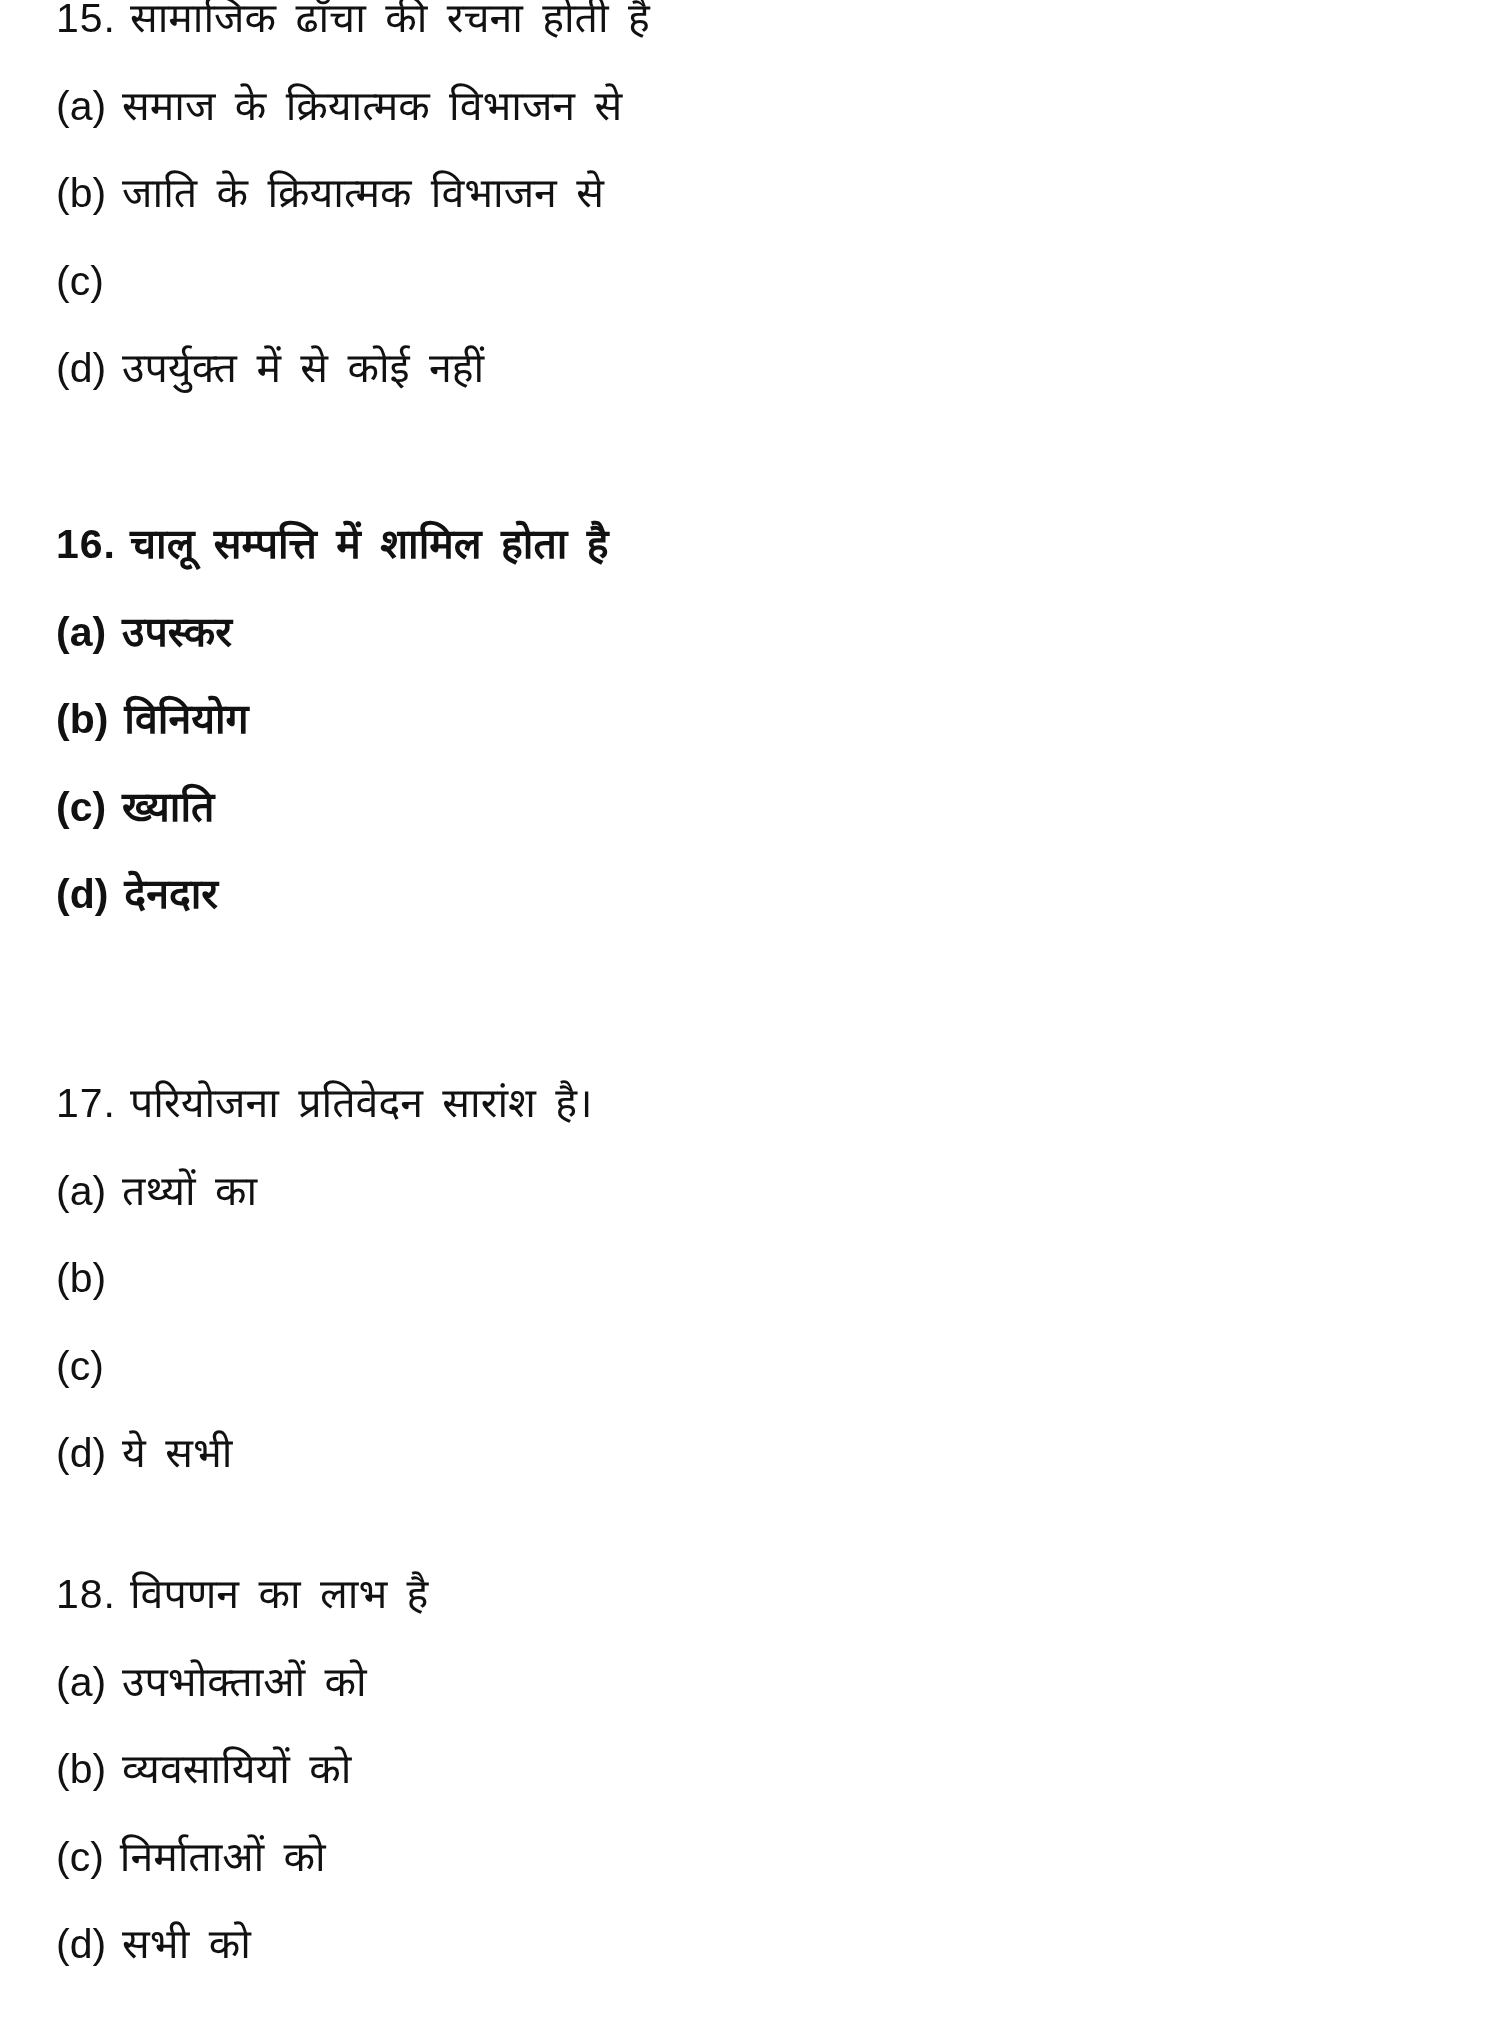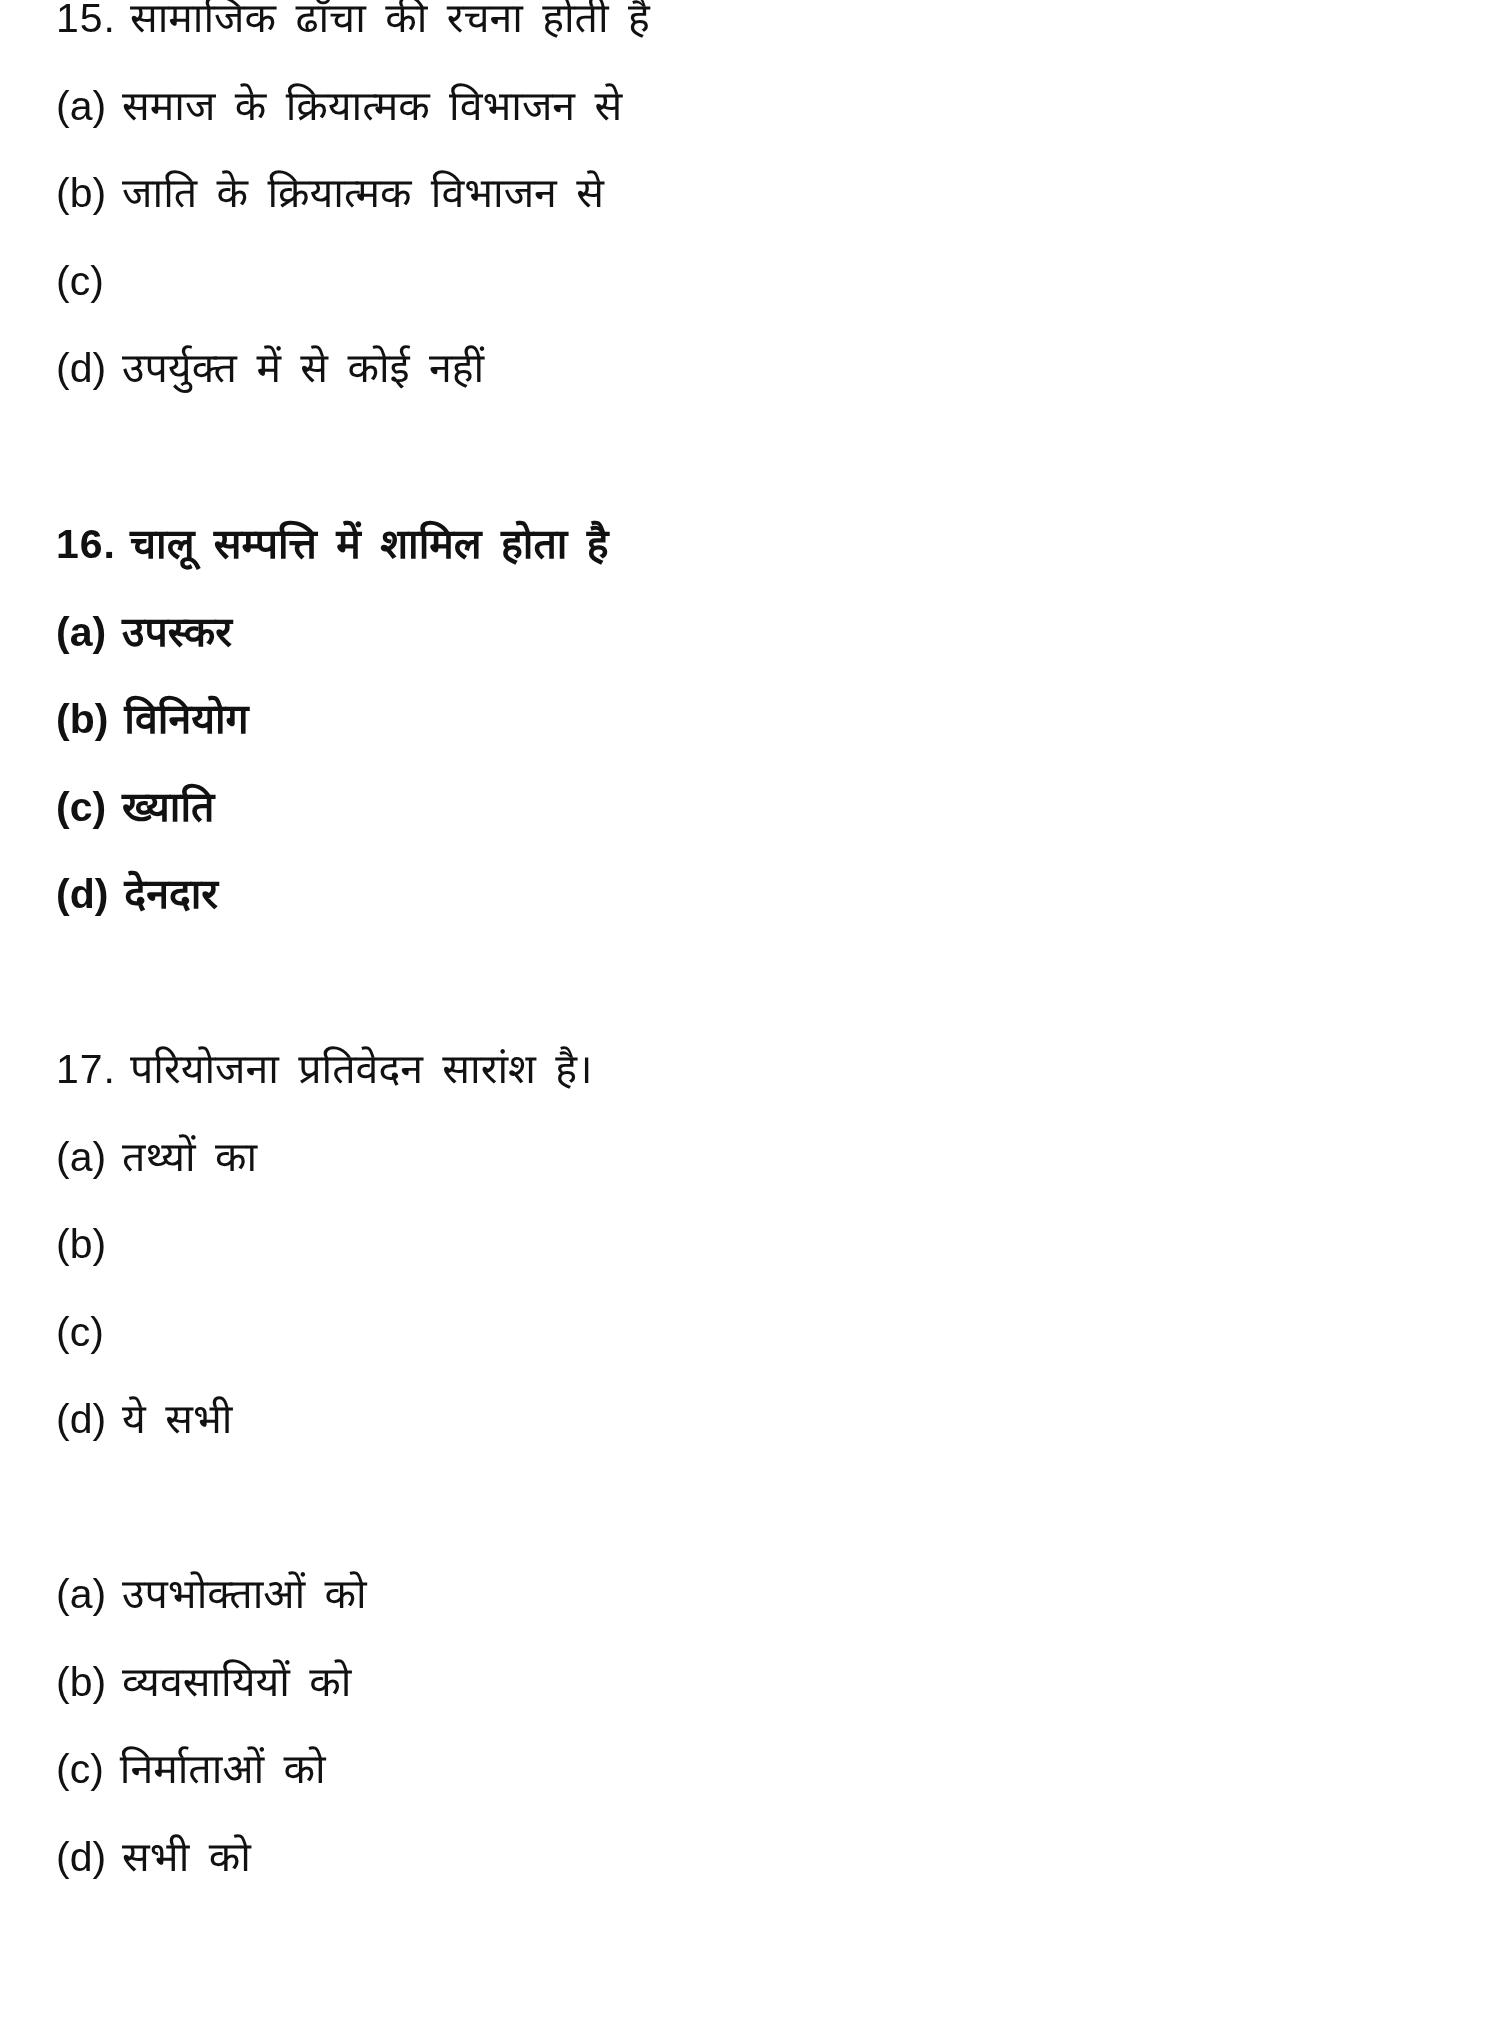--- a/index.html
+++ b/index.html
@@ -59,21 +59,21 @@
   <div class="line">
     <span class="label">(c)</span>
     <span class="opt">ख्याति</span>
   </div>
   <div class="line">
     <span class="label">(d)</span>
     <span class="opt">देनदार</span>
   </div>
 </div>
 
-<div class="block" style="top:1026px;">
+<div class="block" style="top:1060px;">
   <div class="line">
     <span class="num">17.</span>
     <span class="q">परियोजना प्रतिवेदन सारांश है।</span>
   </div>
   <div class="line">
     <span class="label">(a)</span>
     <span class="opt">तथ्यों का</span>
   </div>
   <div class="line">
     <span class="label">(b)</span>
@@ -82,20 +82,24 @@
     <span class="label">(c)</span>
   </div>
   <div class="line">
     <span class="label">(d)</span>
     <span class="opt">ये सभी</span>
   </div>
 </div>
 
 <div class="block" style="top:1551px;">
   <div class="line">
+    <span class="num">18.</span>
+    <span class="q">विपणन का लाभ है</span>
+  </div>
+  <div class="line">
     <span class="label">(a)</span>
     <span class="opt">उपभोक्ताओं को</span>
   </div>
   <div class="line">
     <span class="label">(b)</span>
     <span class="opt">व्यवसायियों को</span>
   </div>
   <div class="line">
     <span class="label">(c)</span>
     <span class="opt">निर्माताओं को</span>

